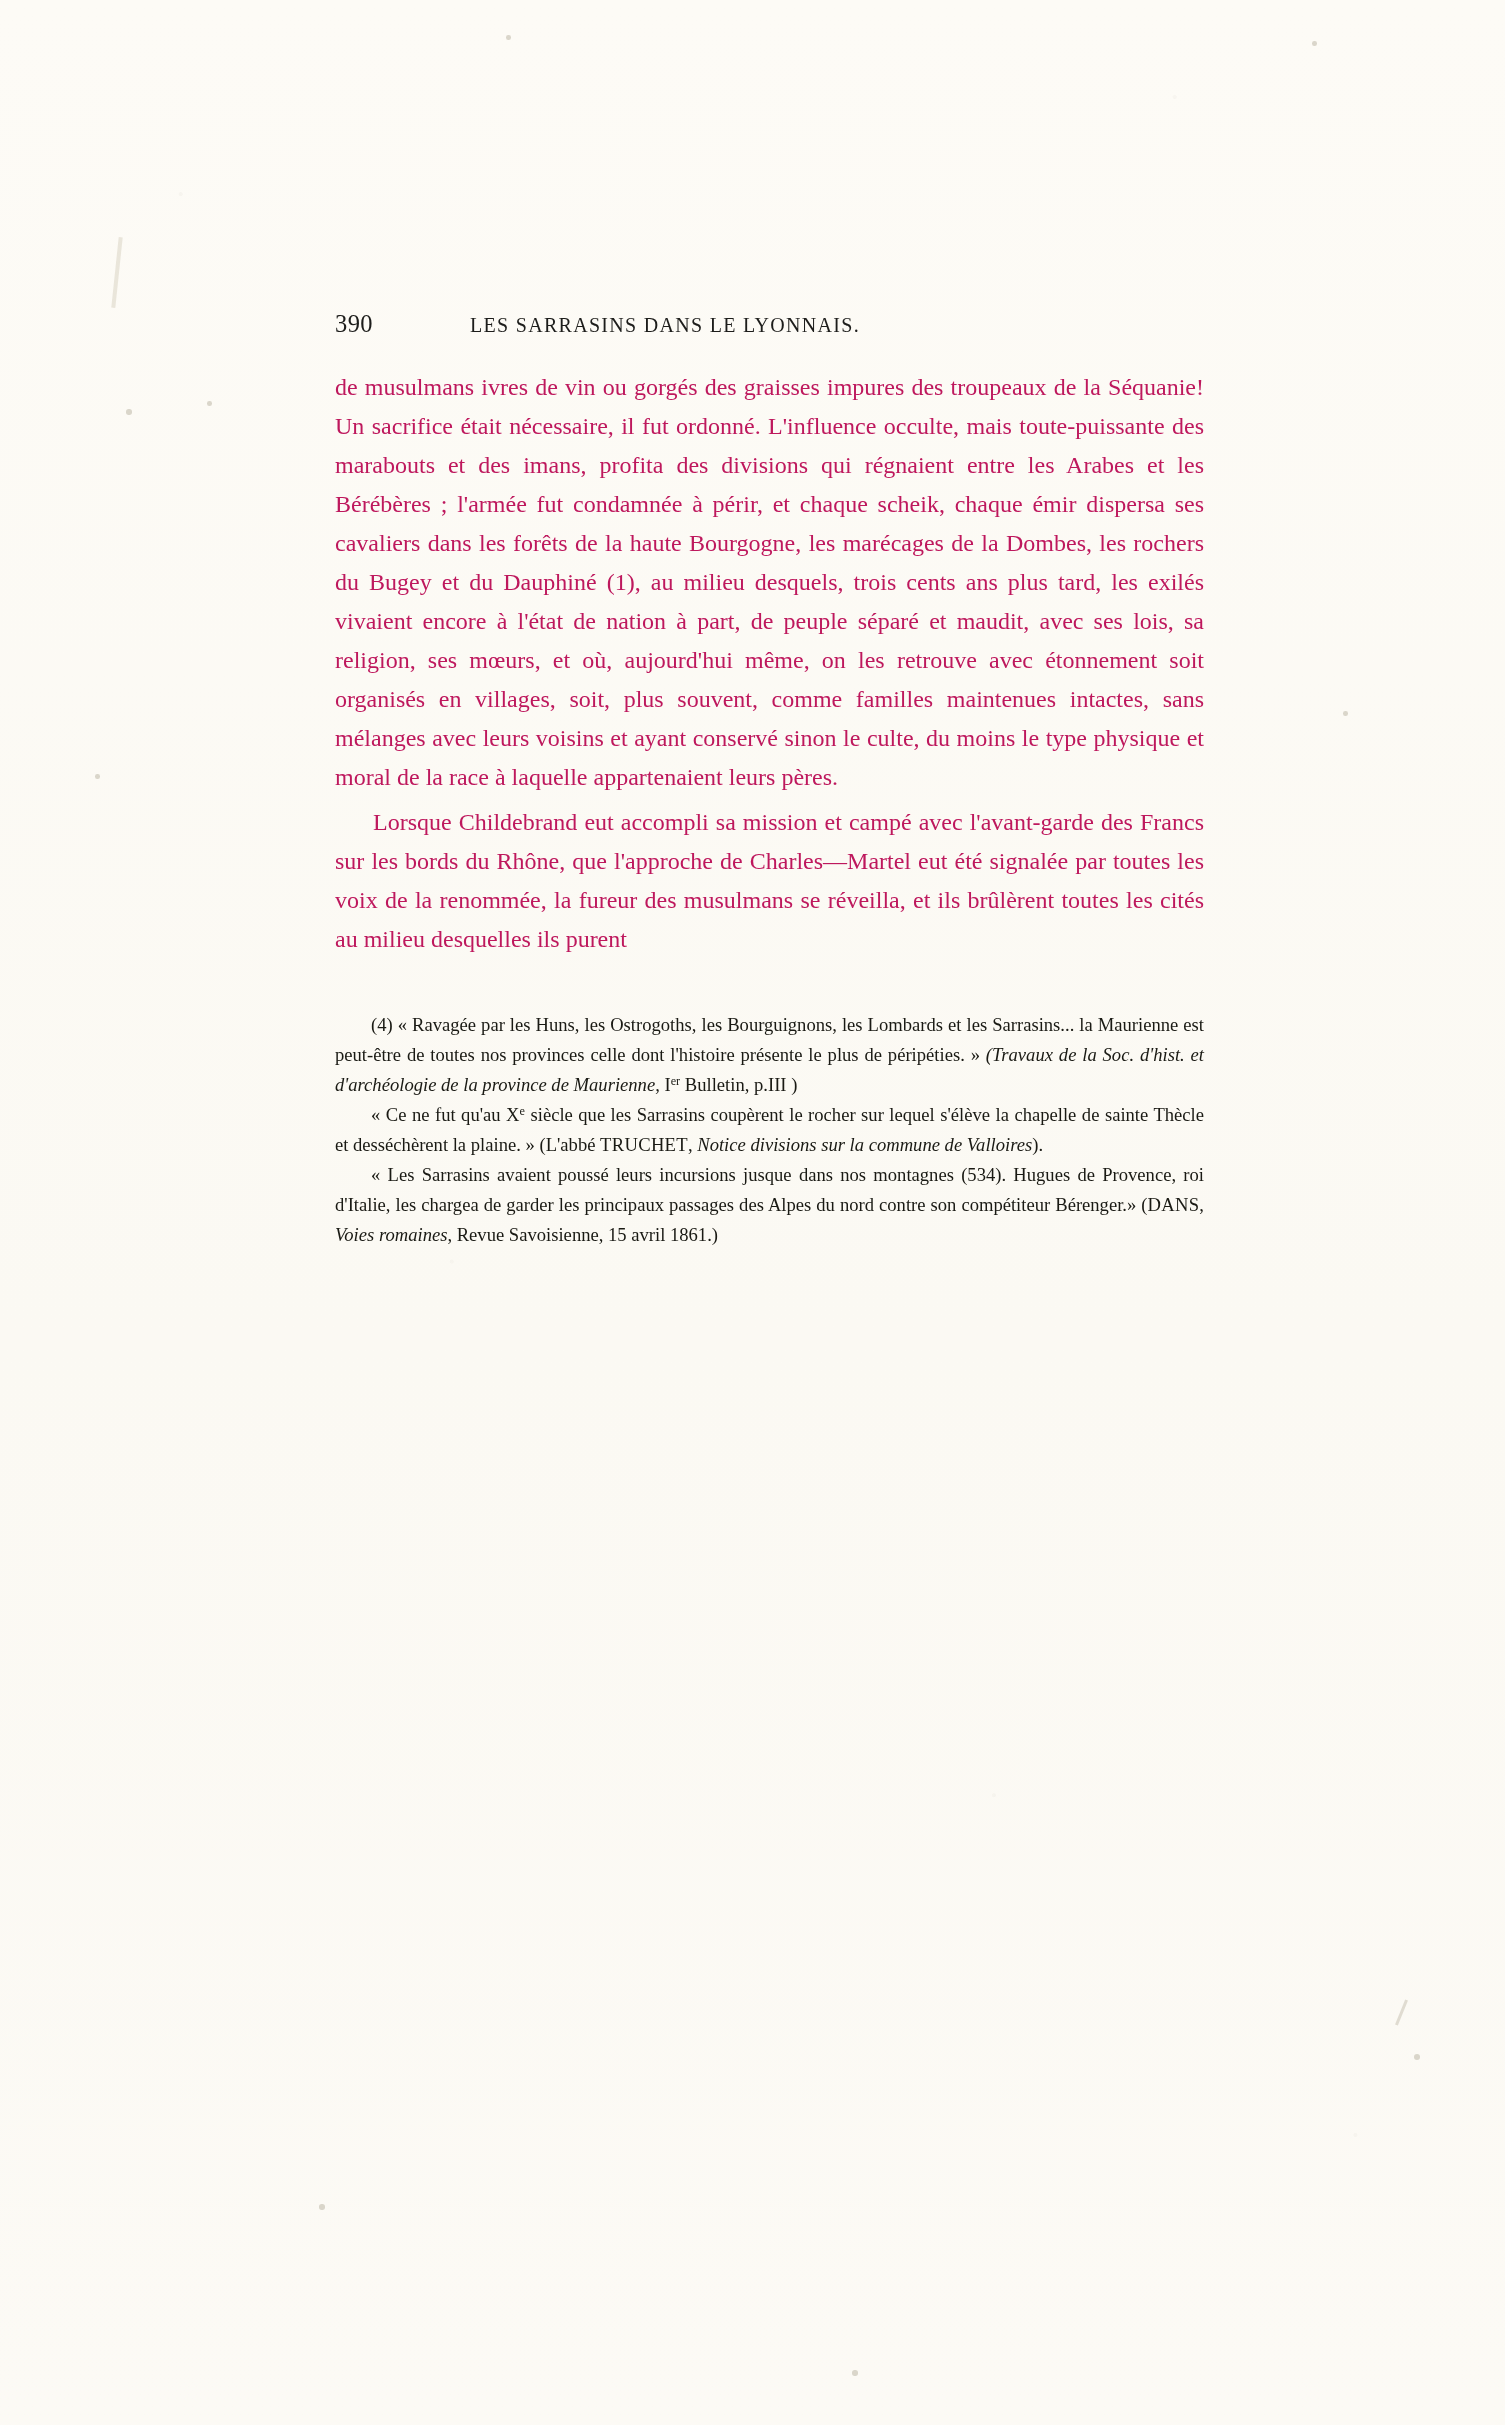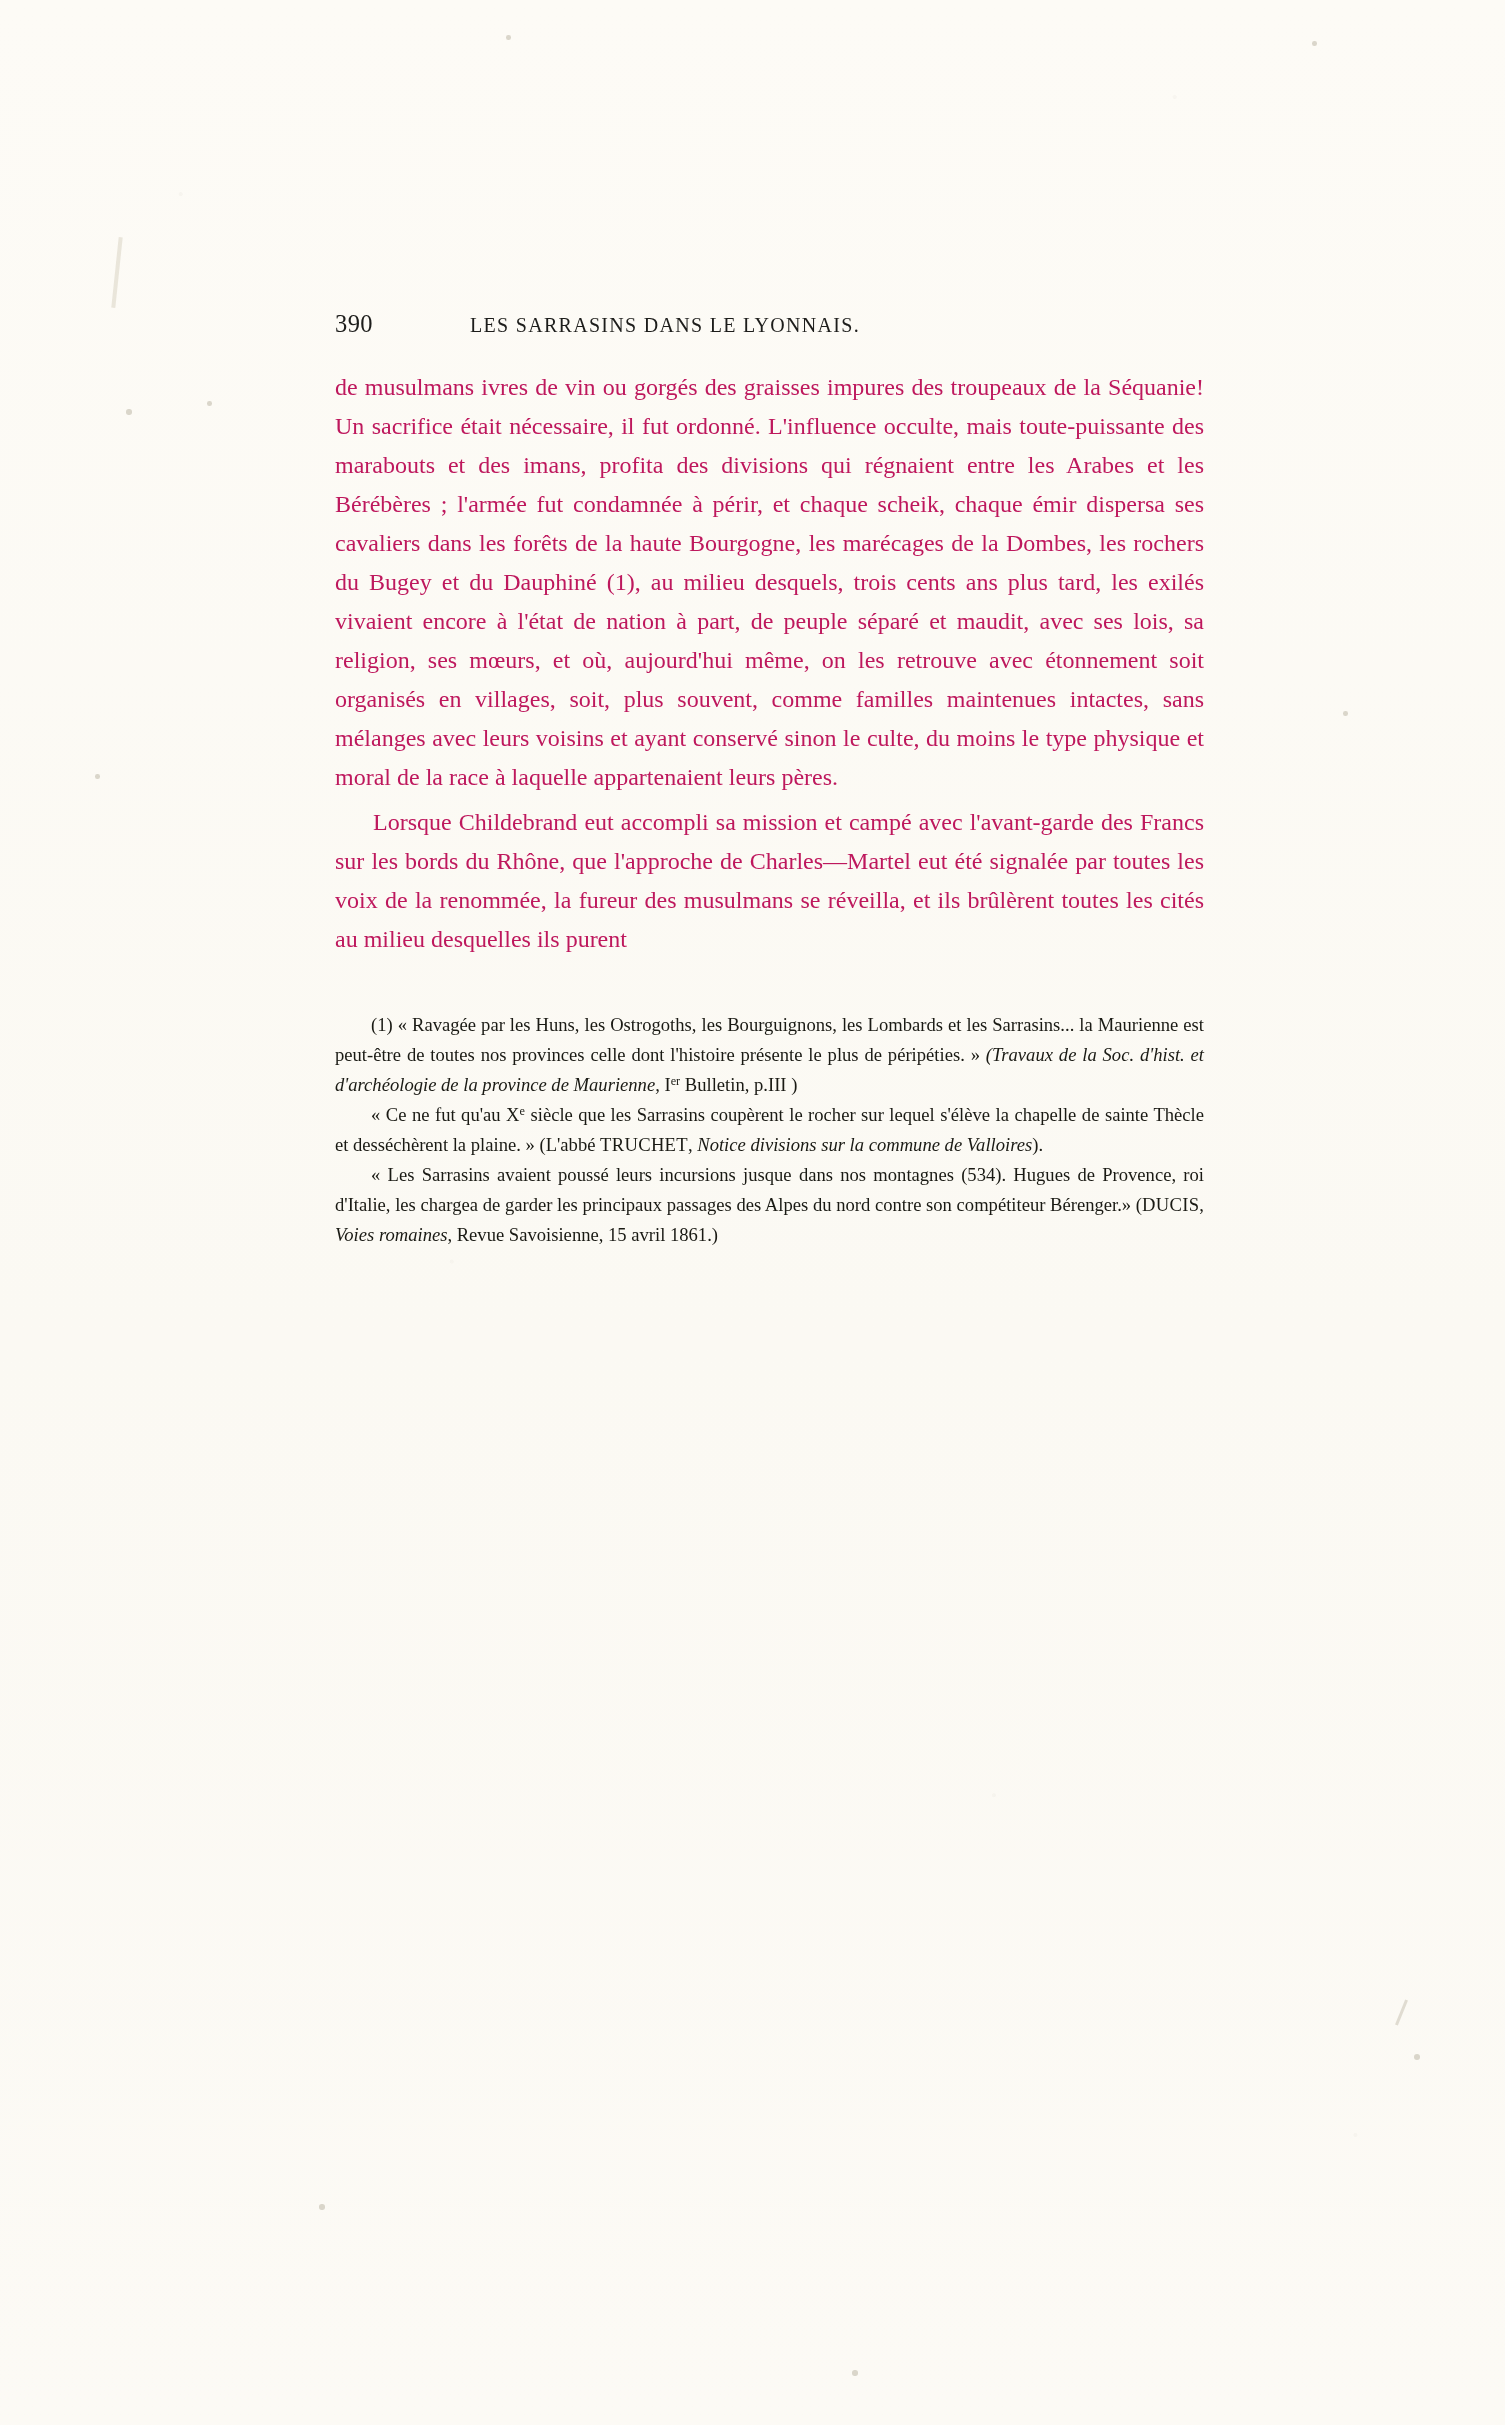--- a/index.html
+++ b/index.html
@@ -134,20 +134,20 @@
 
     <div class="header-line">
       <div class="folio">390</div>
       <div class="running-head">LES SARRASINS DANS LE LYONNAIS.</div>
     </div>
 
     <p class="body-par">de musulmans ivres de vin ou gorgés des graisses impures des troupeaux de la Séquanie! Un sacrifice était nécessaire, il fut ordonné. L'influence occulte, mais toute-puissante des marabouts et des imans, profita des divisions qui régnaient entre les Arabes et les Bérébères ; l'armée fut condamnée à périr, et chaque scheik, chaque émir dispersa ses cavaliers dans les forêts de la haute Bourgogne, les marécages de la Dombes, les rochers du Bugey et du Dauphiné (1), au milieu desquels, trois cents ans plus tard, les exilés vivaient encore à l'état de nation à part, de peuple séparé et maudit, avec ses lois, sa religion, ses mœurs, et où, aujourd'hui même, on les retrouve avec étonnement soit organisés en villages, soit, plus souvent, comme familles maintenues intactes, sans mélanges avec leurs voisins et ayant conservé sinon le culte, du moins le type physique et moral de la race à laquelle appartenaient leurs pères.</p>
     <p class="body-par indent">Lorsque Childebrand eut accompli sa mission et campé avec l'avant-garde des Francs sur les bords du Rhône, que l'approche de Charles—Martel eut été signalée par toutes les voix de la renommée, la fureur des musulmans se réveilla, et ils brûlèrent toutes les cités au milieu desquelles ils purent</p>
 
     <div class="footnote-block">
-      <p class="fn-indent"><span>(1) « Ravagée par les Huns, les Ostrogoths, les Bourguignons, les Lombards et les Sarrasins... la Maurienne est peut-être de toutes nos provinces celle dont l'histoire présente le plus de péripéties. » </span><i>(Travaux de la Soc. d'hist. et d'archéologie de la province de Maurienne,</i><span> I</span><sup>er</sup><span> Bulletin, p.III )</span></p>
+      <p class="fn-indent"><span>(4) « Ravagée par les Huns, les Ostrogoths, les Bourguignons, les Lombards et les Sarrasins... la Maurienne est peut-être de toutes nos provinces celle dont l'histoire présente le plus de péripéties. » </span><i>(Travaux de la Soc. d'hist. et d'archéologie de la province de Maurienne,</i><span> I</span><sup>er</sup><span> Bulletin, p.III )</span></p>
       <p class="fn-indent"><span>« Ce ne fut qu'au X</span><sup>e</sup><span> siècle que les Sarrasins coupèrent le rocher sur lequel s'élève la chapelle de sainte Thècle et desséchèrent la plaine. » (L'abbé </span><span class="sc">TRUCHET</span><span>, </span><i>Notice divisions sur la commune de Valloires</i><span>).</span></p>
-      <p class="fn-indent"><span>« Les Sarrasins avaient poussé leurs incursions jusque dans nos montagnes (534). Hugues de Provence, roi d'Italie, les chargea de garder les principaux passages des Alpes du nord contre son compétiteur Bérenger.» (</span><span class="sc">DUCIS</span><span>, </span><i>Voies romaines</i><span>, Revue Savoisienne, 15 avril 1861.)</span></p>
+      <p class="fn-indent"><span>« Les Sarrasins avaient poussé leurs incursions jusque dans nos montagnes (534). Hugues de Provence, roi d'Italie, les chargea de garder les principaux passages des Alpes du nord contre son compétiteur Bérenger.» (</span><span class="sc">DANS</span><span>, </span><i>Voies romaines</i><span>, Revue Savoisienne, 15 avril 1861.)</span></p>
     </div>
 
   </div>
 </div>
 
 
 </body></html>

